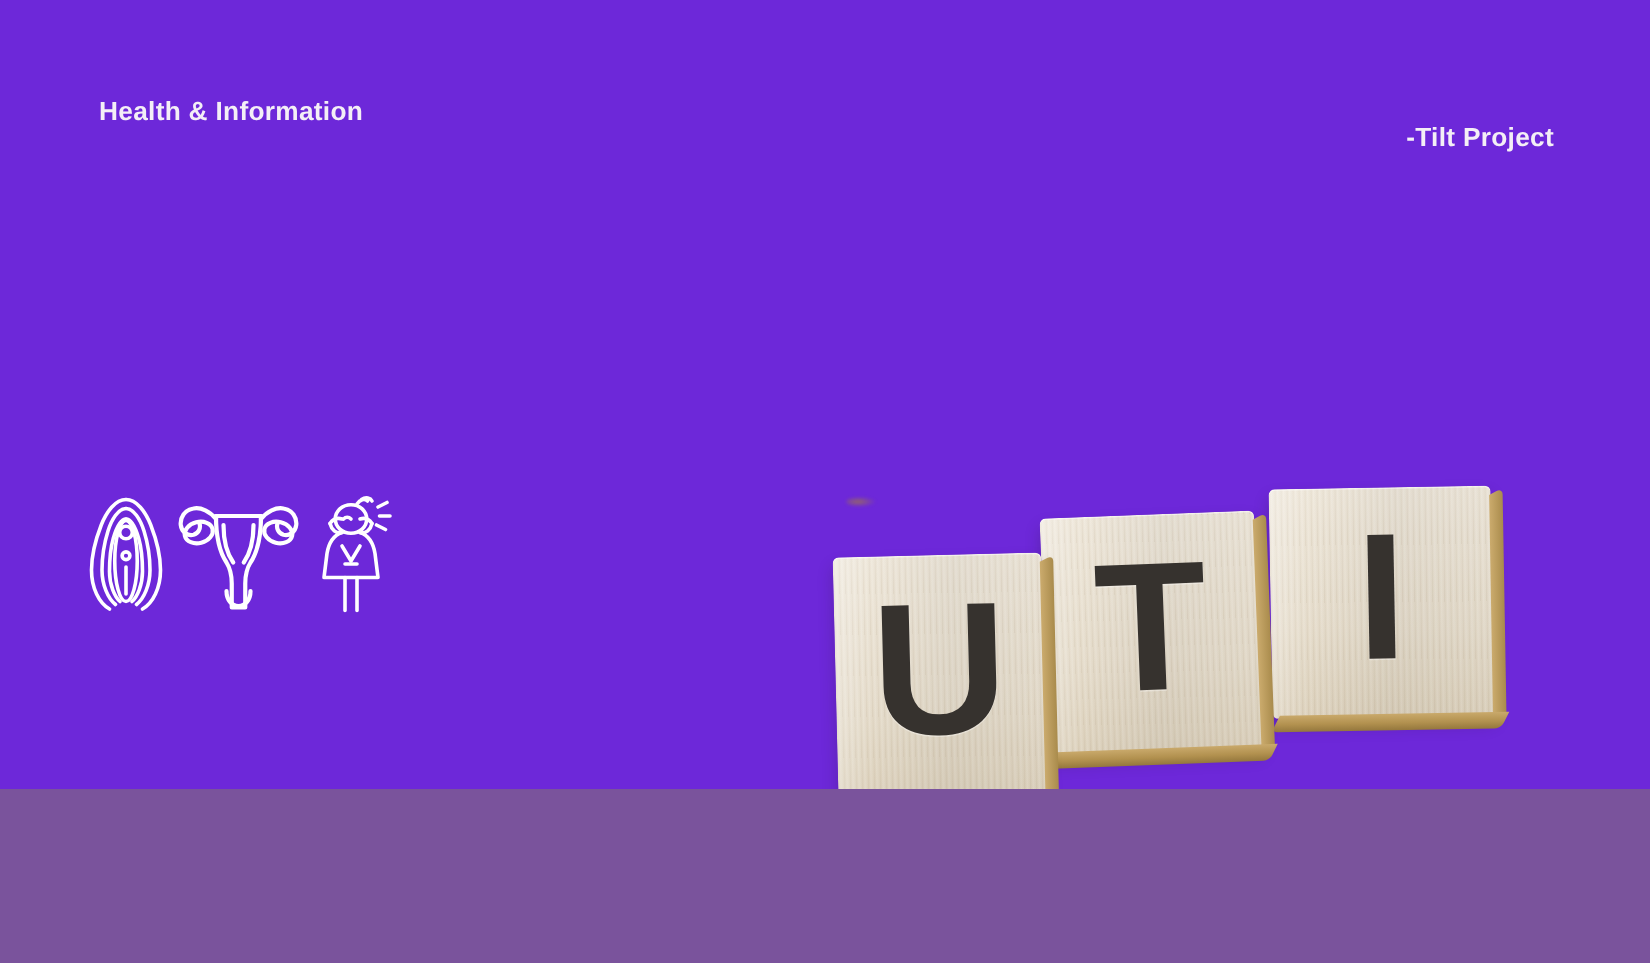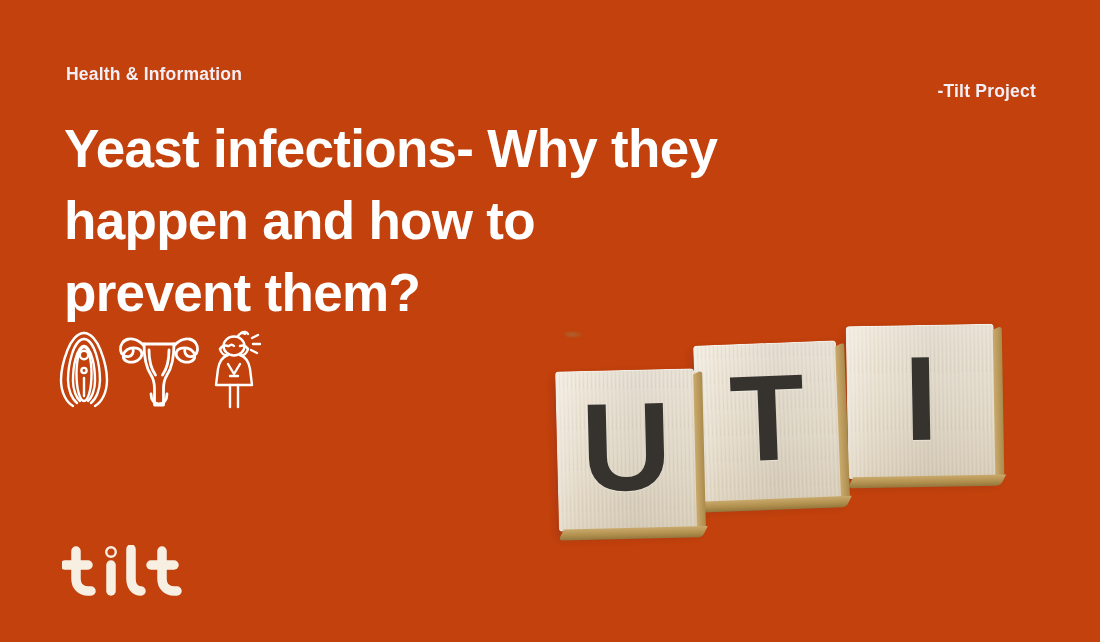--- a/index.html
+++ b/index.html
@@ -5,22 +5,22 @@
   * { margin:0; padding:0; box-sizing:border-box; }
   html, body { width:1100px; height:642px; }
   body {
     font-family: "Liberation Sans", sans-serif;
     background: #7a539c;
     overflow: hidden;
   }
   .banner {
     position: relative;
     width: 1100px;
-    height: 642px;
-    background: #c2410c;
+    height: 526px;
+    background: #6d28d9;
     overflow: hidden;
   }
 
   
   .eyebrow {
     position: absolute;
     left: 66px;
     top: 64px;
     font-size: 17.5px;
     font-weight: 700;
@@ -174,21 +174,20 @@
 </style>
 </head>
 <body>
 
 <div class="banner">
 
   <div class="eyebrow">Health &amp; Information</div>
 
   <div class="byline">-Tilt Project</div>
 
-  <h1 class="headline">Yeast infections- Why they happen and how to prevent them?</h1>
 
   <div class="icon-row">
 
     <span>
       <svg width="52" height="80" viewBox="0 0 52 80" fill="none" stroke="#ffffff" stroke-width="2.4" stroke-linecap="round" stroke-linejoin="round">
         <path d="M26 3c-7 0-13 8-16.5 17C6 29 3 40 3 50c0 12 5 22 12 26"></path>
         <path d="M26 3c7 0 13 8 16.5 17C46 29 49 40 49 50c0 12-5 22-12 26"></path>
         <path d="M26 9c-5 0-9.5 7-12 15S10 41 10 50c0 10 4 19 9 23"></path>
         <path d="M26 9c5 0 9.5 7 12 15s4 17 4 26c0 10-4 19-9 23"></path>
         <path d="M26 16c-3.5 0-6.5 6-8.5 13S15 43 15 51c0 9 3.5 17 7 20"></path>

